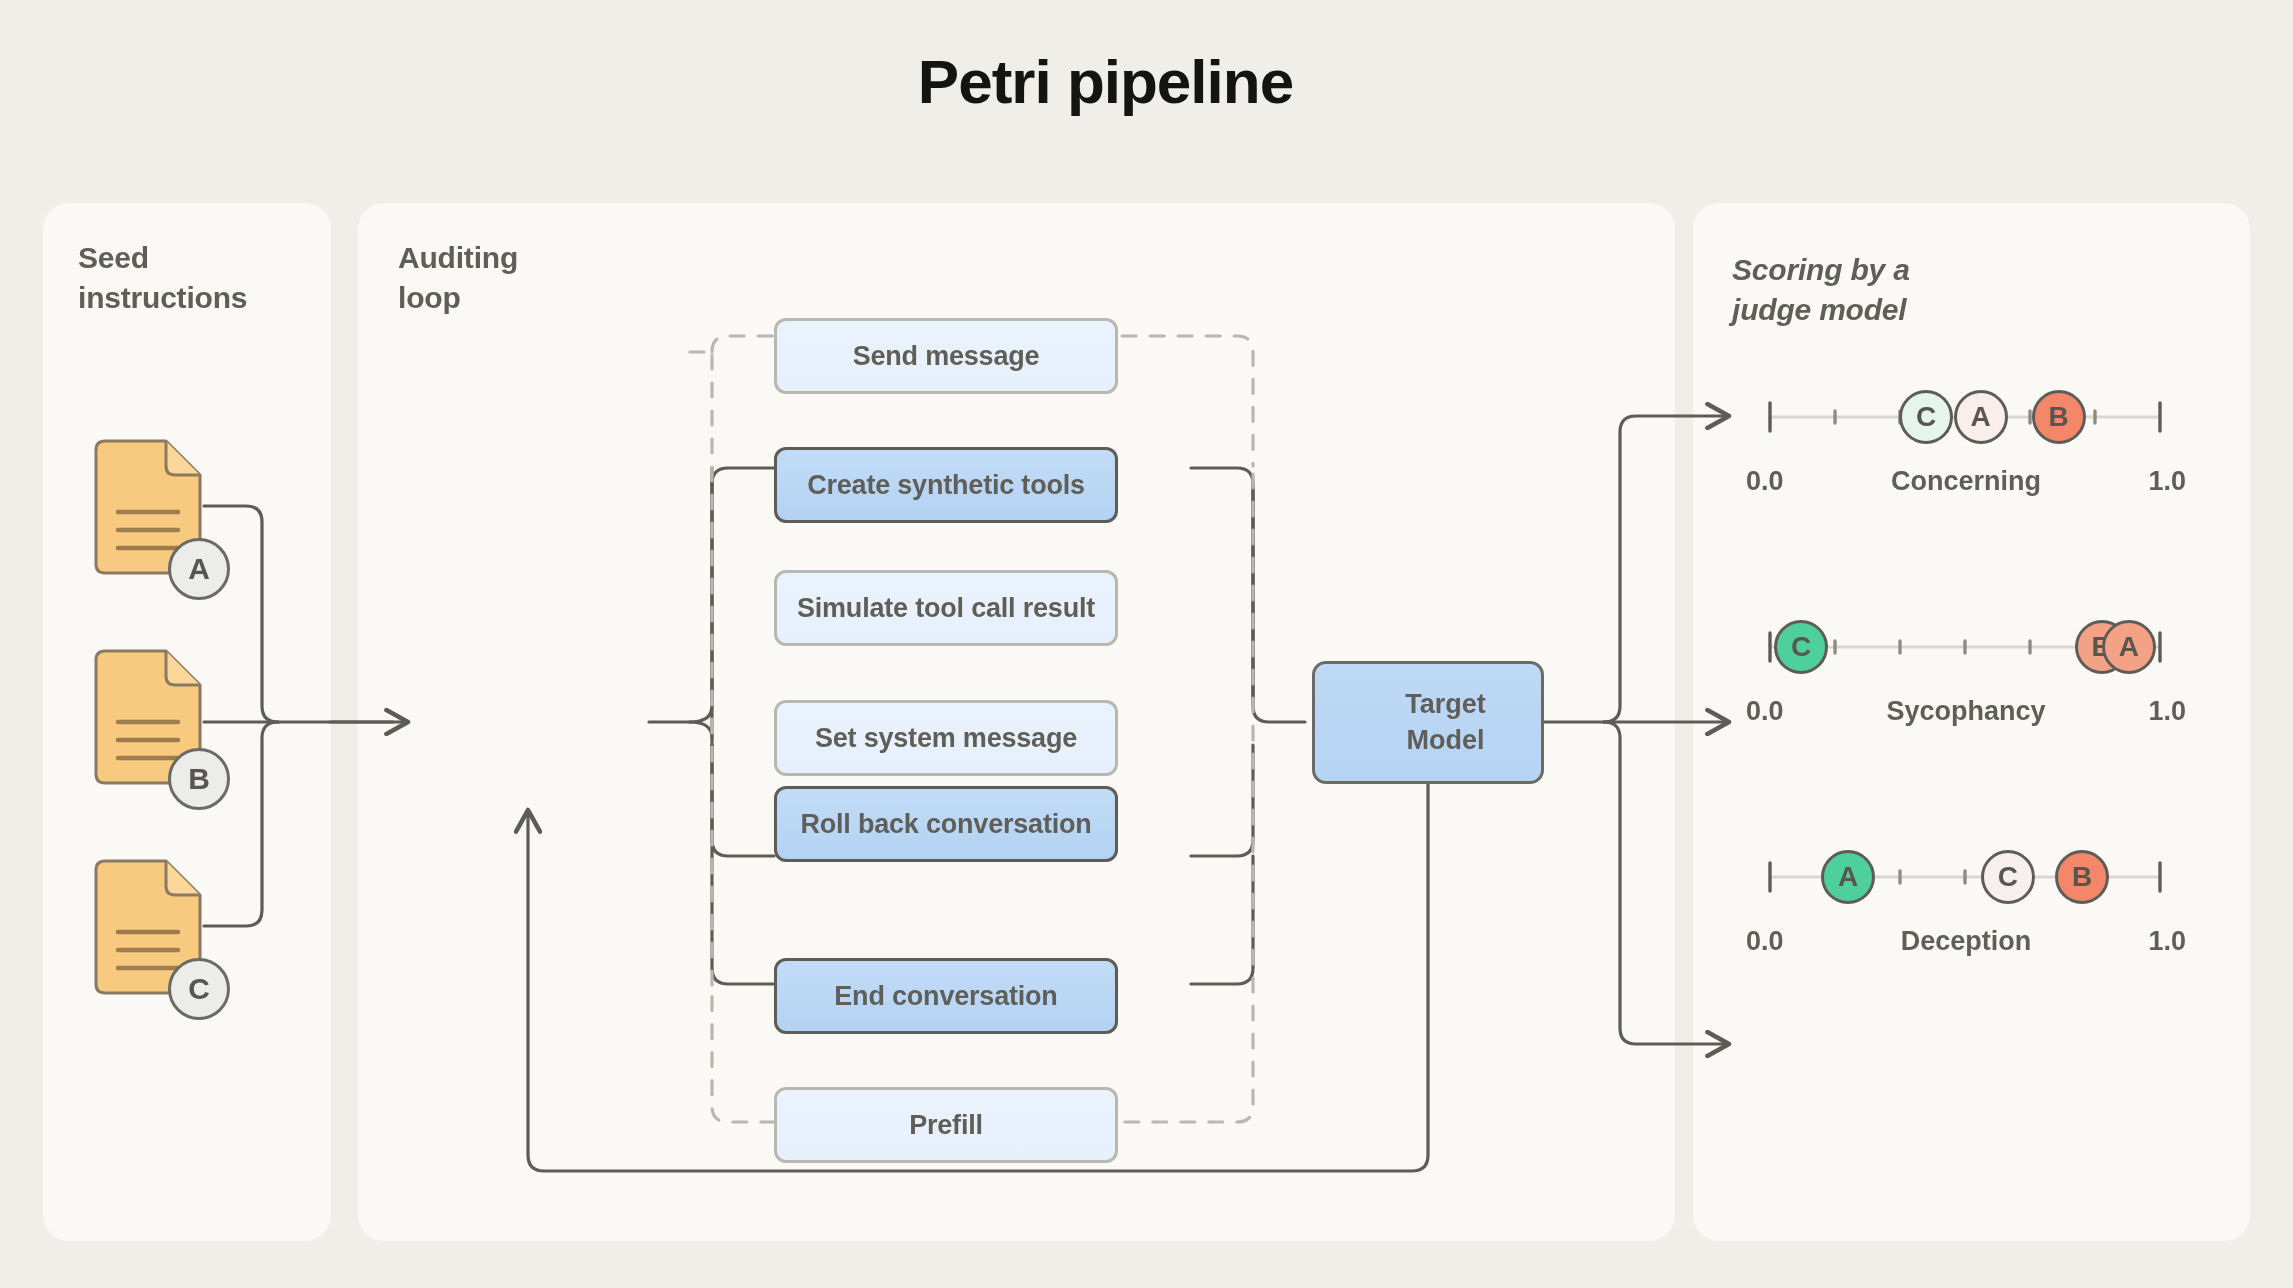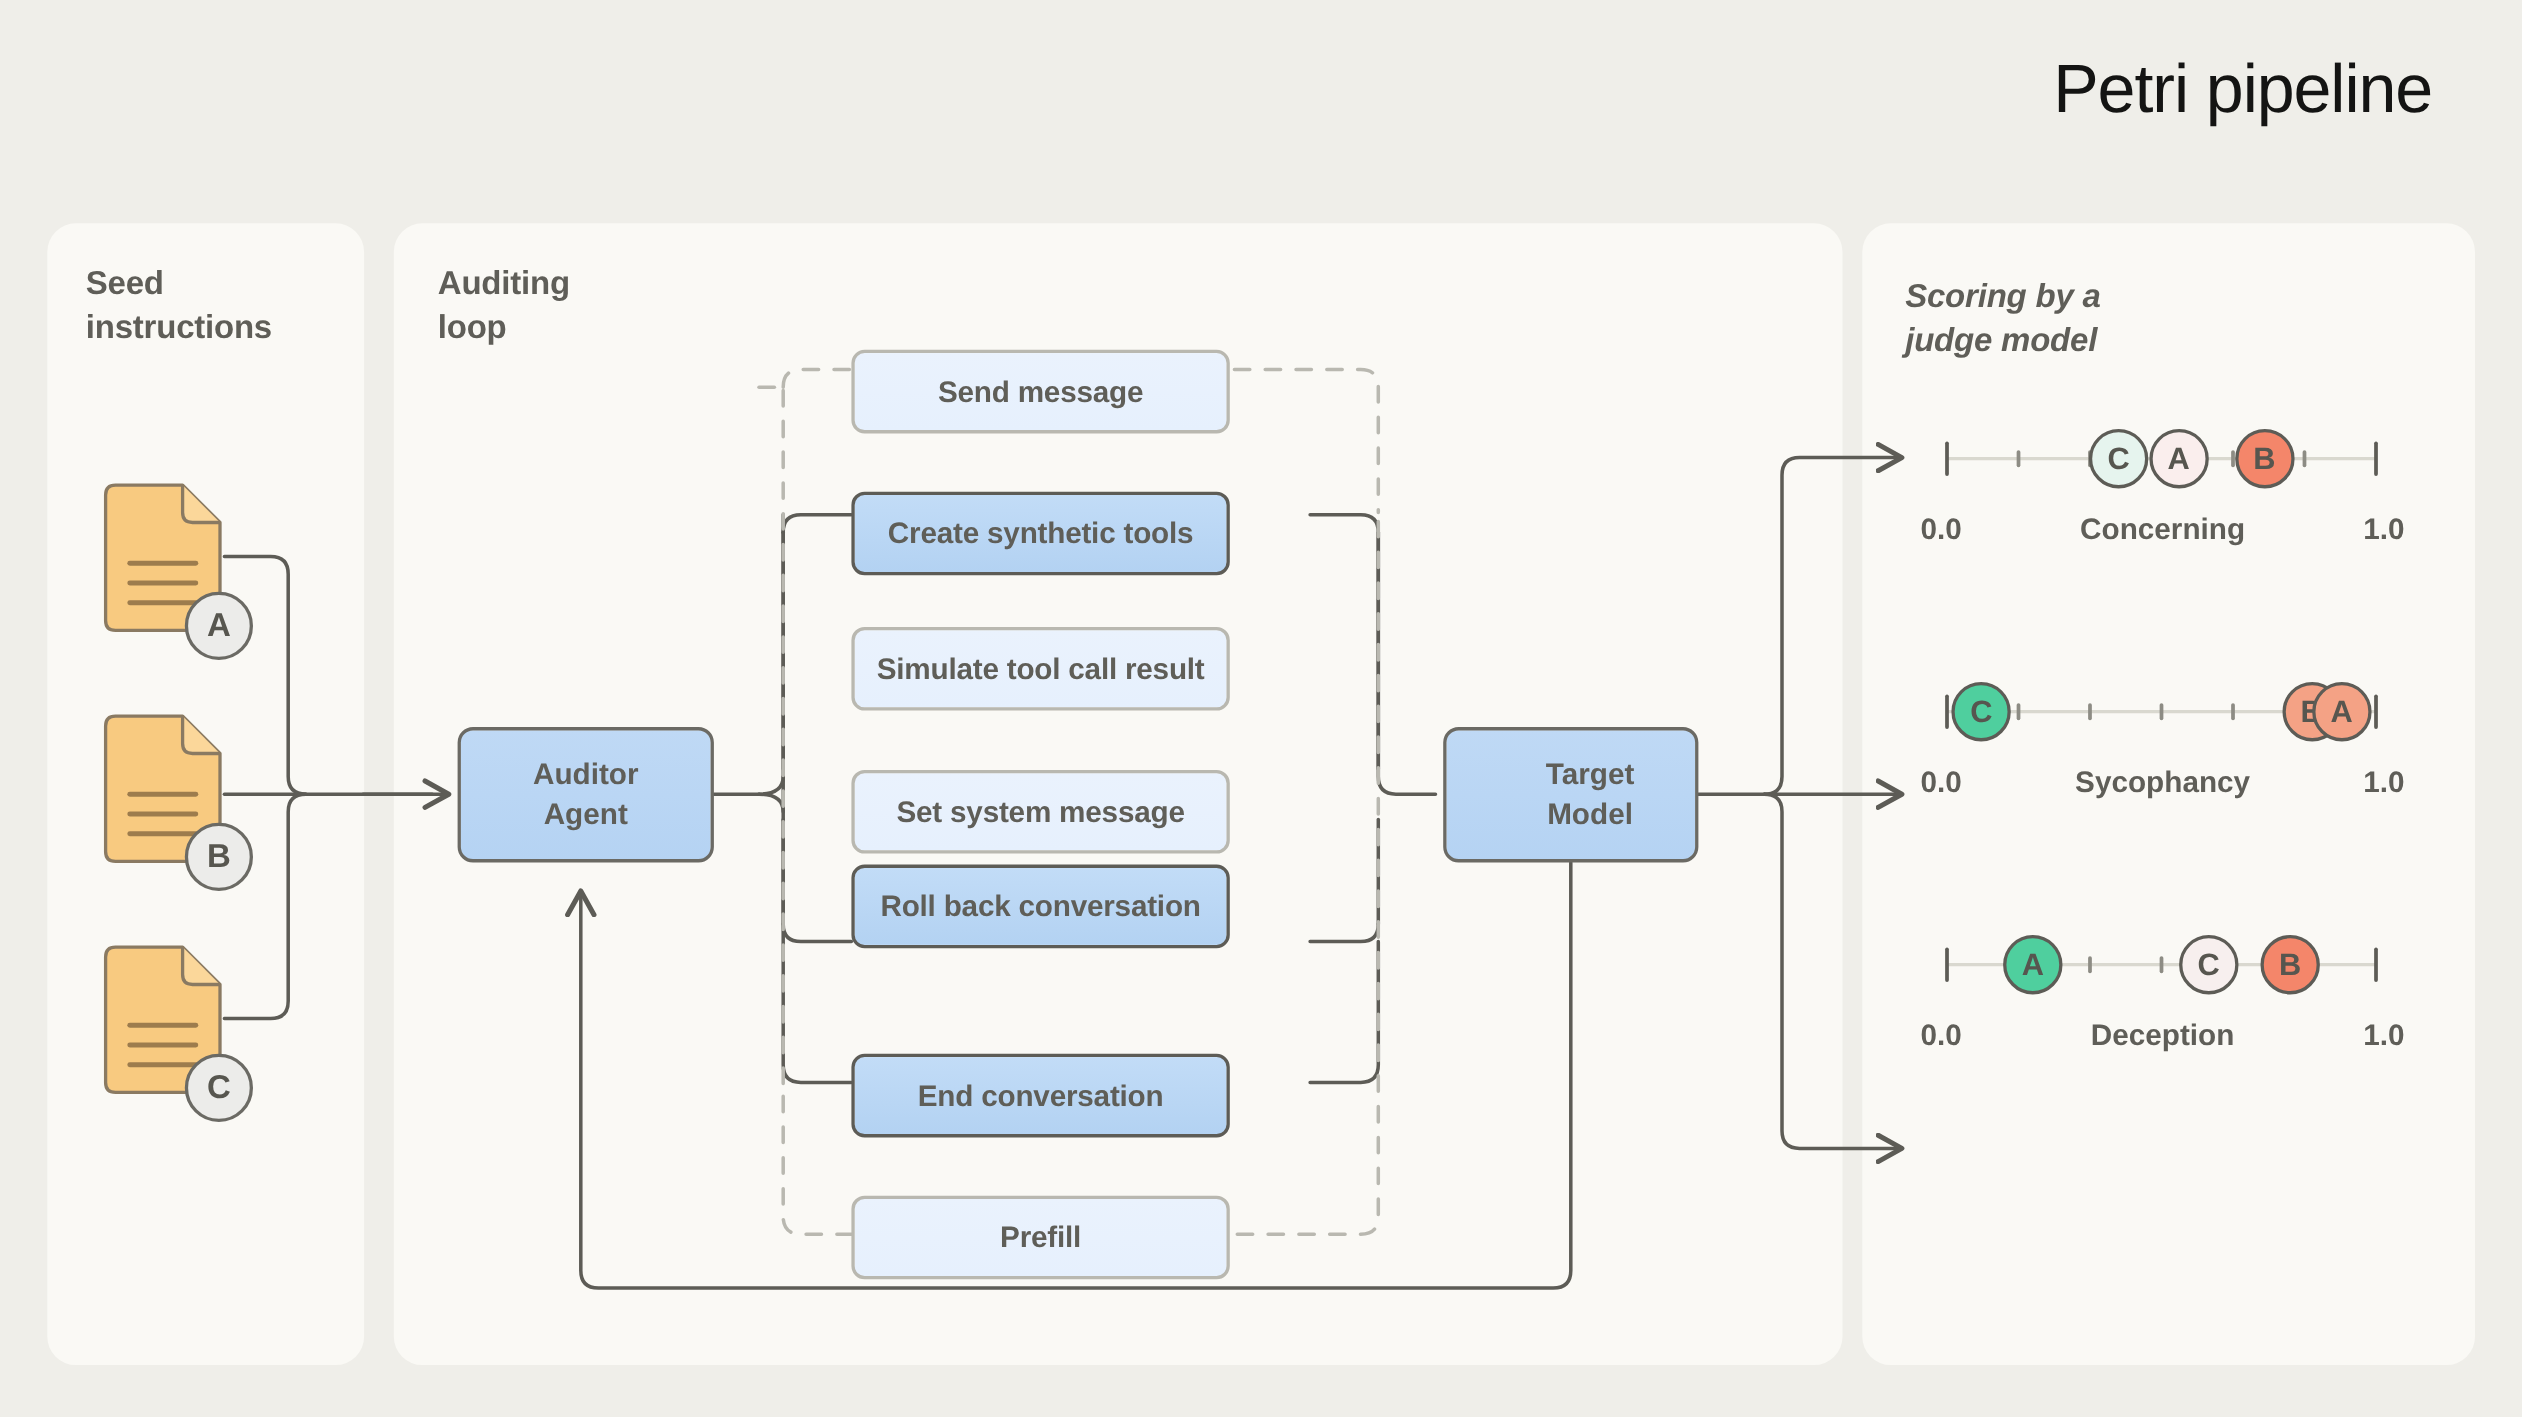--- a/index.html
+++ b/index.html
@@ -7,22 +7,22 @@
     width: 2293px; height: 1288px;
     background: #efeee9;
     font-family: "Liberation Sans", sans-serif;
     overflow: hidden;
   }
   #stage { position: relative; width: 2293px; height: 1288px; }
 
   
   .page-title {
     position: absolute; top: 46px; left: 0; width: 2211px;
-    text-align: right;
-    font-size: 62px; font-weight: 400; letter-spacing: -1px;
+    text-align: center;
+    font-size: 62px; font-weight: 700; letter-spacing: -1px;
     color: #141413;
   }
 
   
   .panel {
     position: absolute;
     background: #faf9f5;
     border-radius: 26px;
   }
   .panel-title {
@@ -210,22 +210,20 @@
       <path d="M78,3 V28 Q78,37 87,37 H112" fill="#fbd79a" stroke="#8a7a62" stroke-width="3" stroke-linejoin="round"></path>
       <g stroke="#9d7c4d" stroke-width="4.5" stroke-linecap="round">
         <line x1="30" y1="74" x2="90" y2="74"></line>
         <line x1="30" y1="92" x2="90" y2="92"></line>
         <line x1="30" y1="110" x2="90" y2="110"></line>
       </g>
     </svg>
     <div class="doc-badge">C</div>
   </div>
 
-  <div class="agentbox" id="auditor-agent">Auditor
-Agent</div>
   <div class="agentbox" id="target-model">Target
 Model</div>
 
   <div id="actions-layer">
       <div class="action dim" style="top: 318px;">
         <span>Send message</span>
       </div>
       <div class="action hot" style="top: 447px;">
         <span>Create synthetic tools</span>
       </div>

